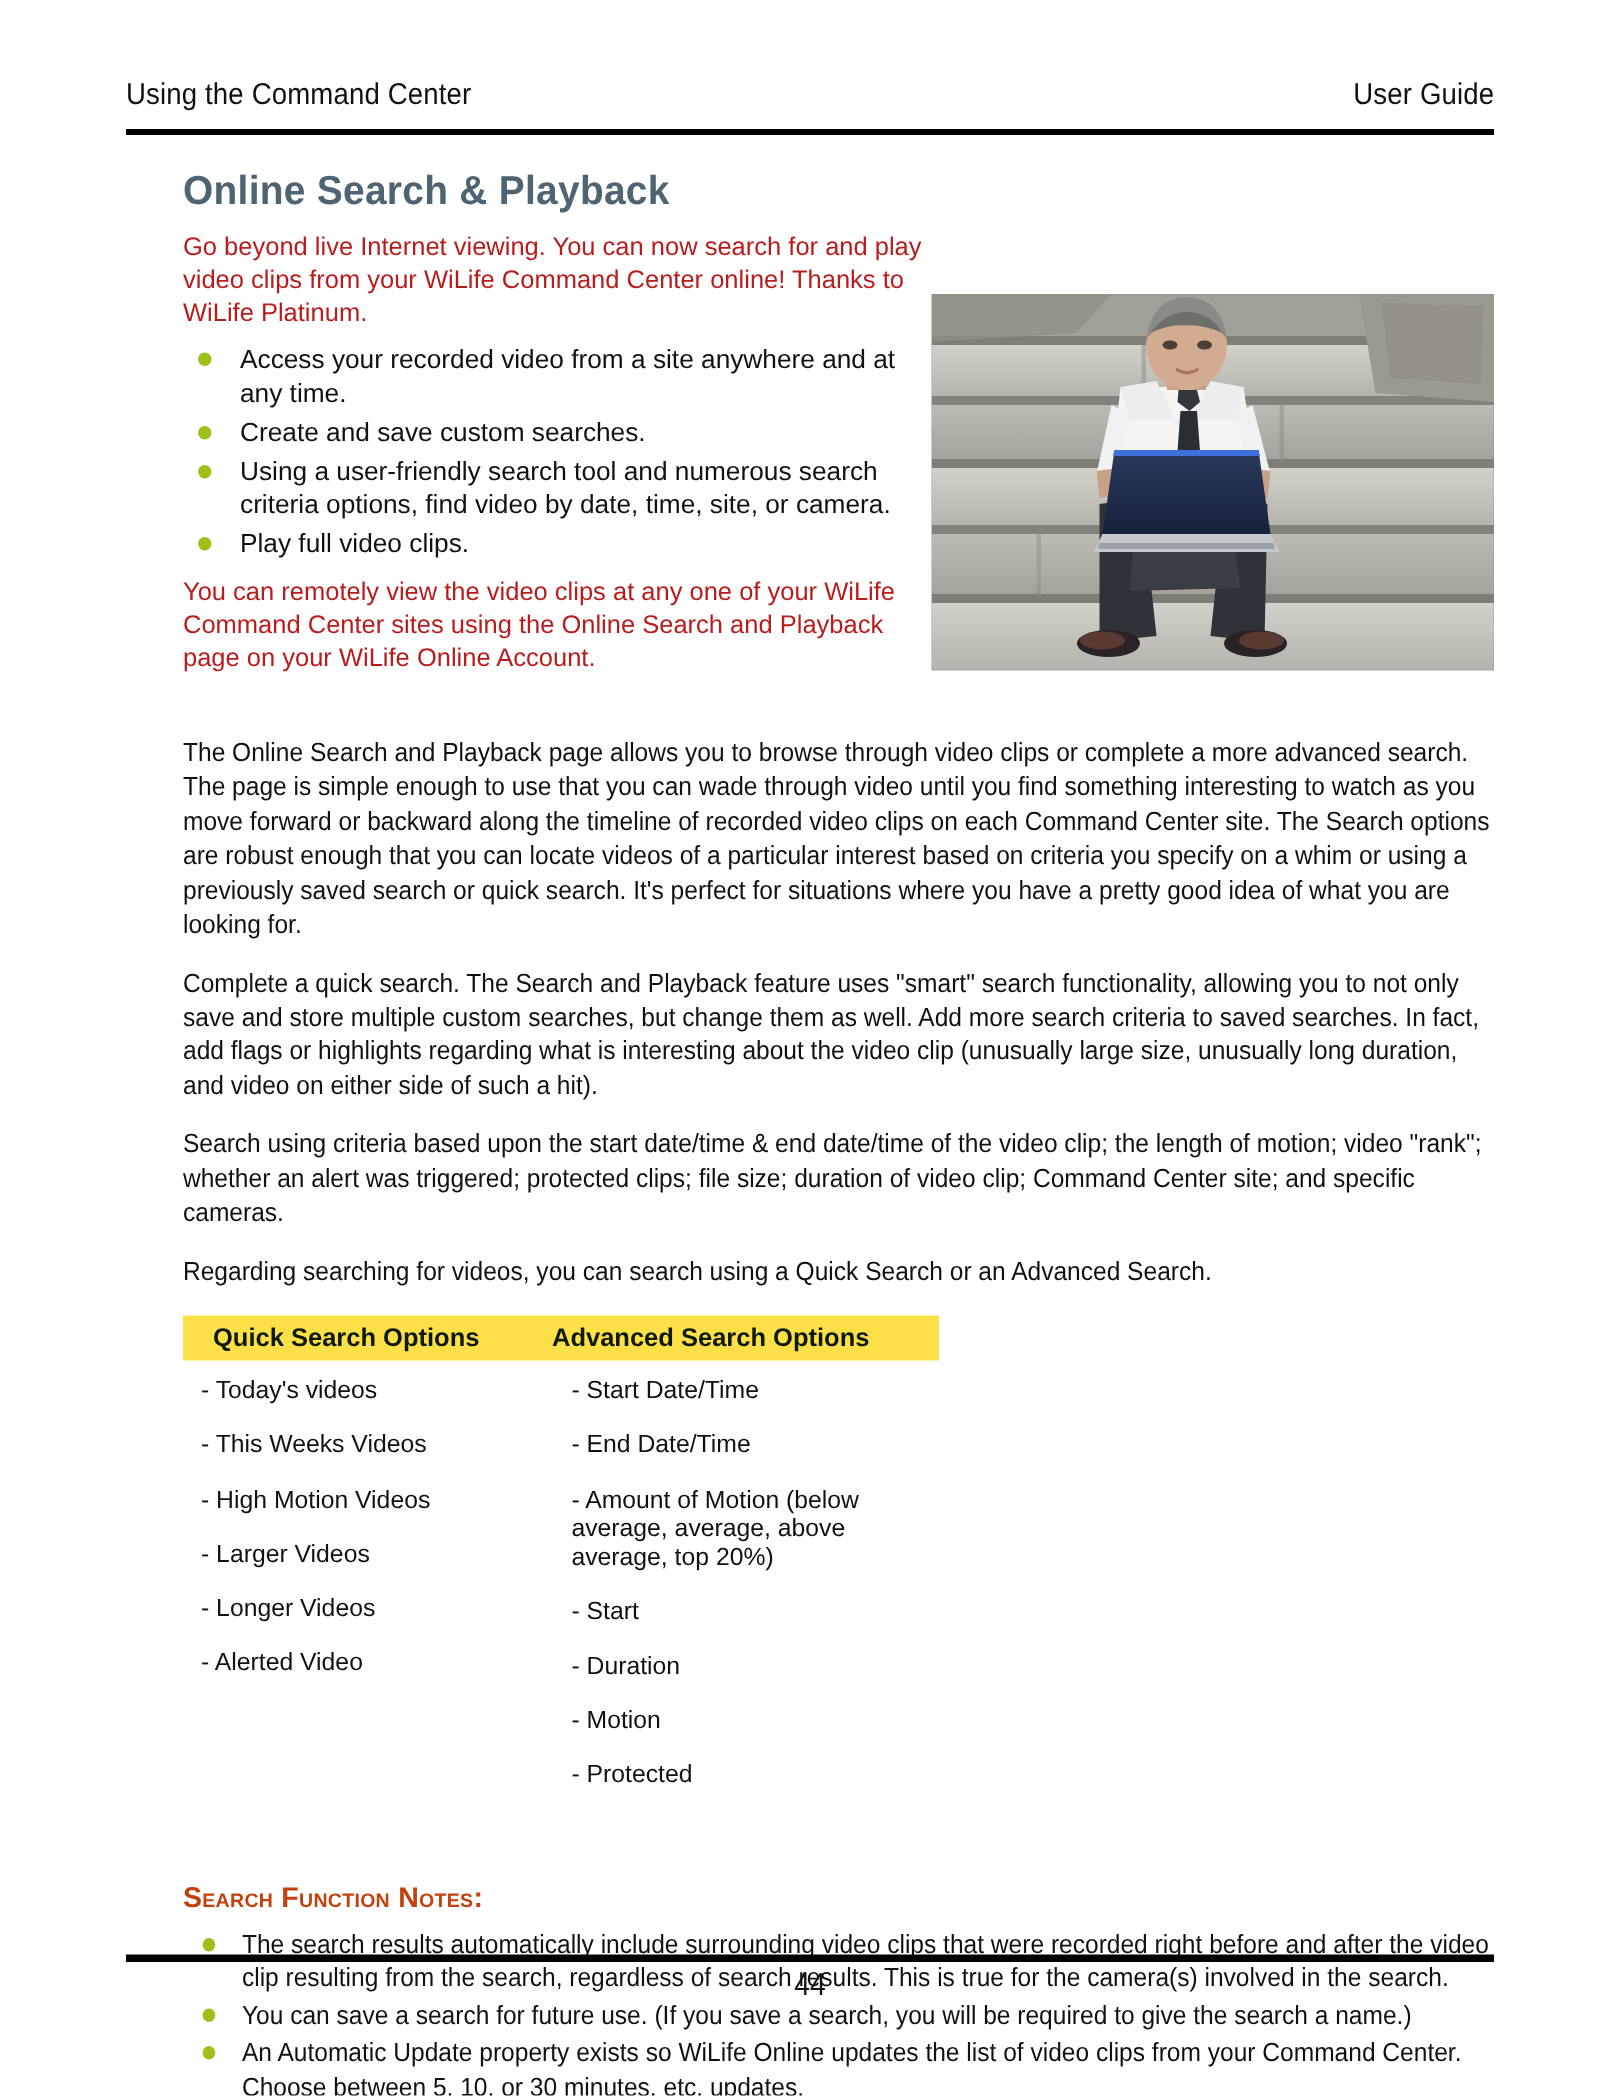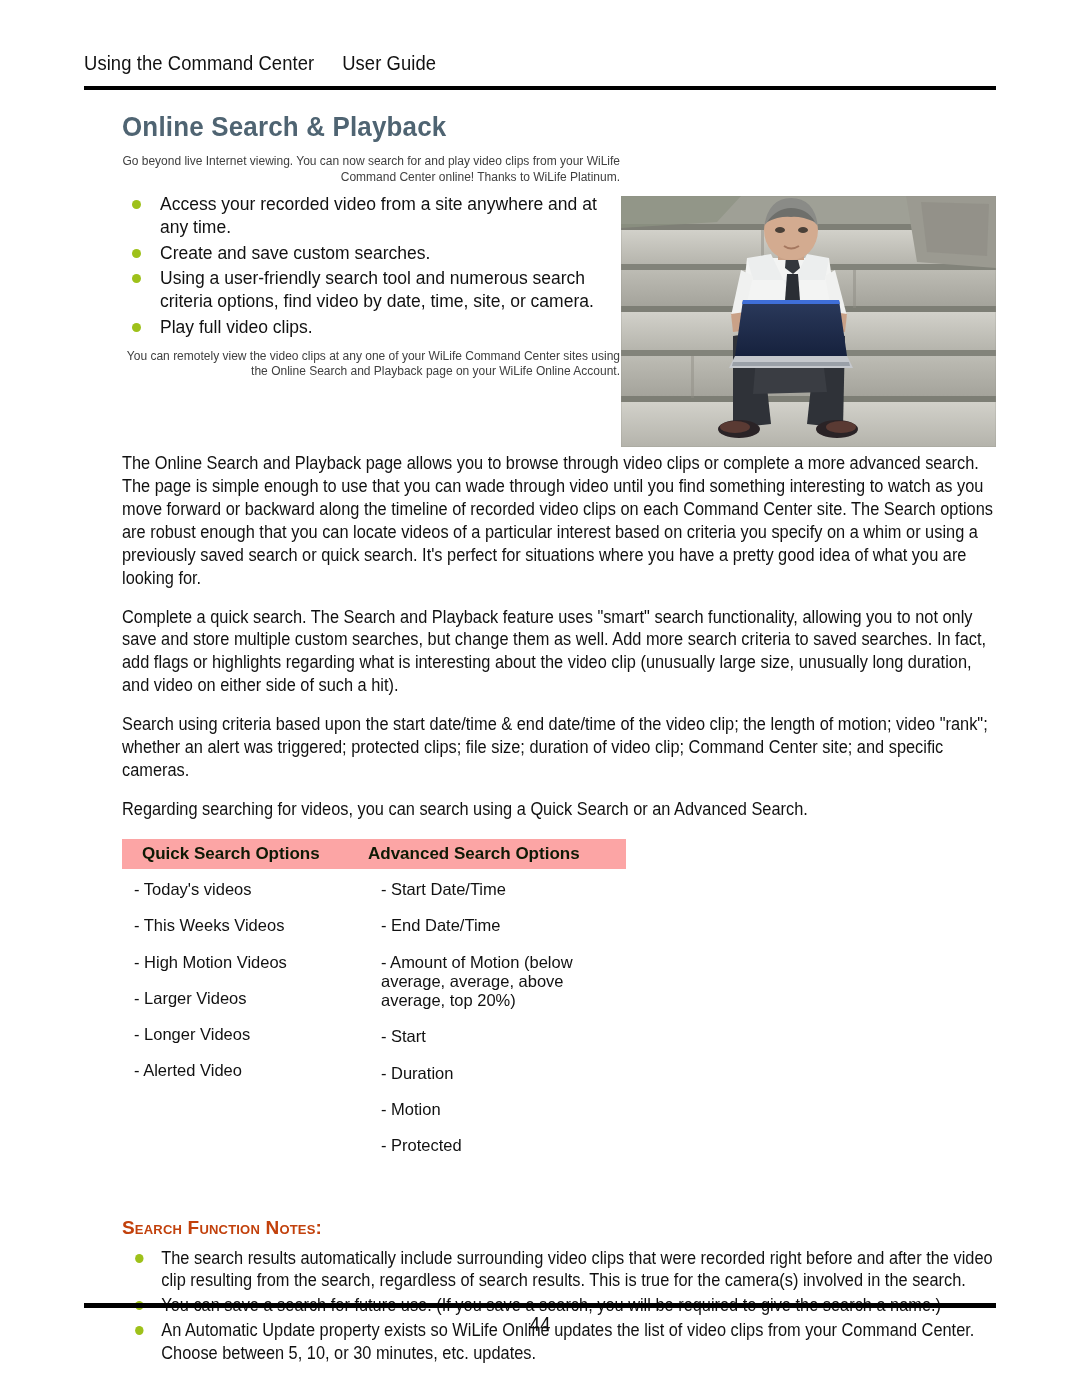--- a/index.html
+++ b/index.html
@@ -23,21 +23,21 @@
     padding: 0;
   }
 
   
   .running-header {
     position: absolute;
     left: 84px;
     right: 84px;
     top: 52px;
     display: flex;
-    justify-content: flex-start;
+    justify-content: space-between;
     align-items: flex-end;
   }
   .running-header-left,
   .running-header-right {
     font-size: 20px;
     letter-spacing: 0.1px;
     color: #111;
     font-family: "Liberation Sans", sans-serif;
     transform: scaleX(0.92);
     transform-origin: left bottom;
@@ -98,25 +98,24 @@
     font-size: 17.5px;
     line-height: 1.31;
     color: #111;
     margin-bottom: 16px;
     transform: scaleX(0.935);
     transform-origin: left top;
     width: 107%;
   }
 
   p.body-narrow {
-    font-size: 12px;
+    font-size: 17px;
     line-height: 1.30;
-    color: #404040;
+    color: #b91c1c;
     margin-bottom: 8px;
-    text-align: right;
   }
 
   
   ul.bullets {
     list-style: none;
     margin: 6px 0 10px 0;
   }
   ul.bullets > li {
     position: relative;
     padding-left: 38px;
@@ -151,21 +150,21 @@
     left: 14px;
   }
 
   
   .options-table {
     margin-top: 18px;
     width: 504px;
   }
   .options-header {
     display: flex;
-    background: #fca5a5;
+    background: #fde047;
     height: 30px;
     align-items: center;
   }
   .options-header .col {
     font-size: 17px;
     font-weight: bold;
     color: #0e1a05;
     padding-left: 0;
   }
   .options-header .col-1 { width: 232px; padding-left: 20px; }

